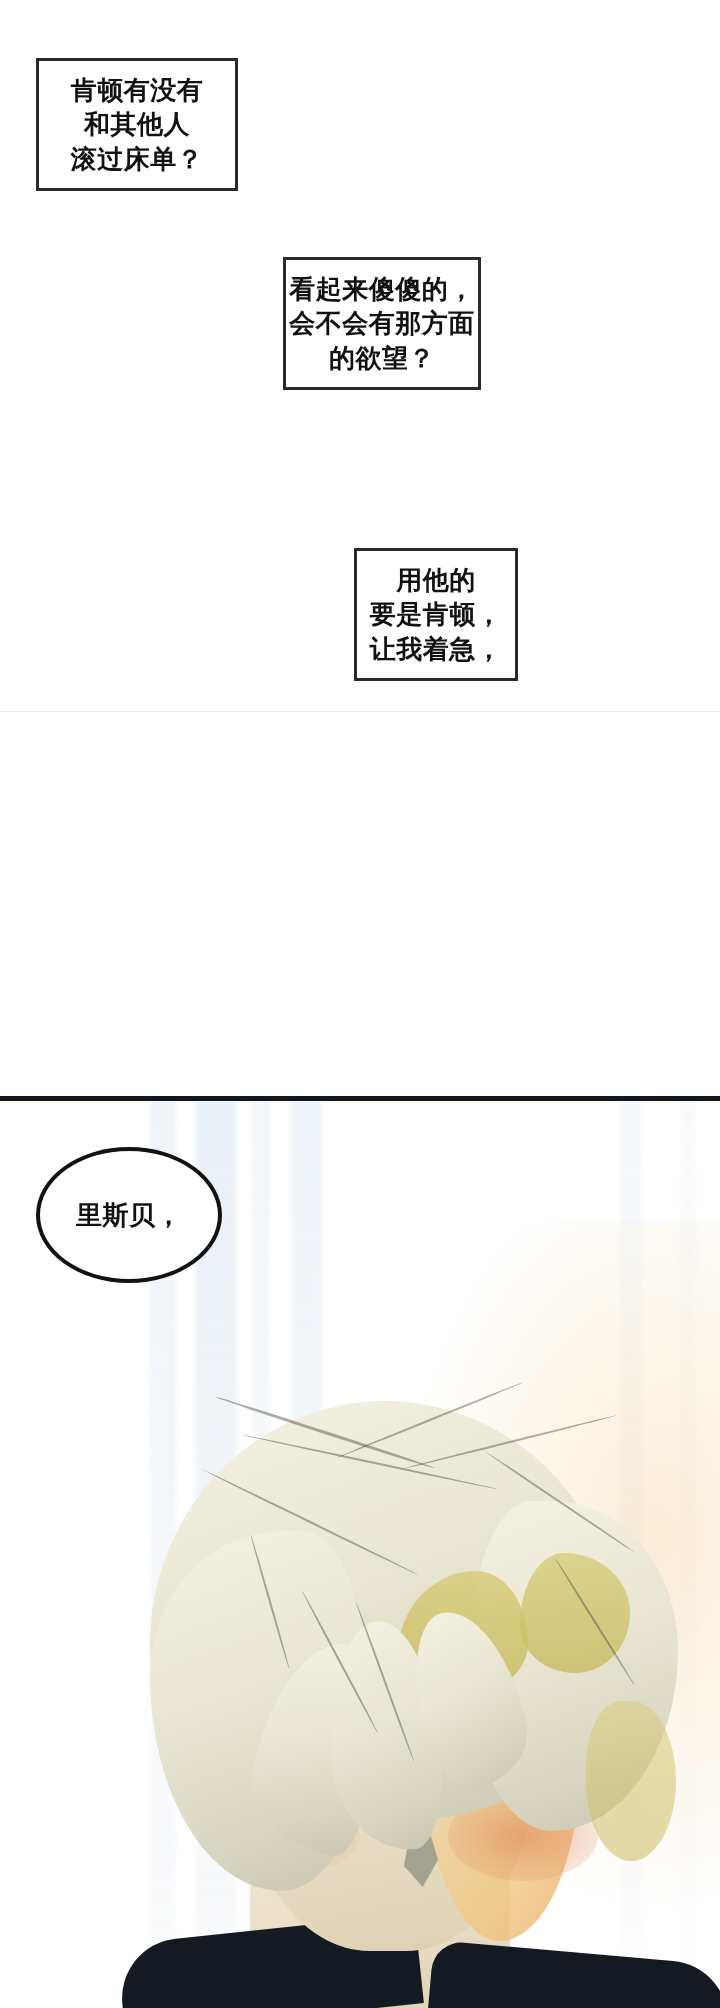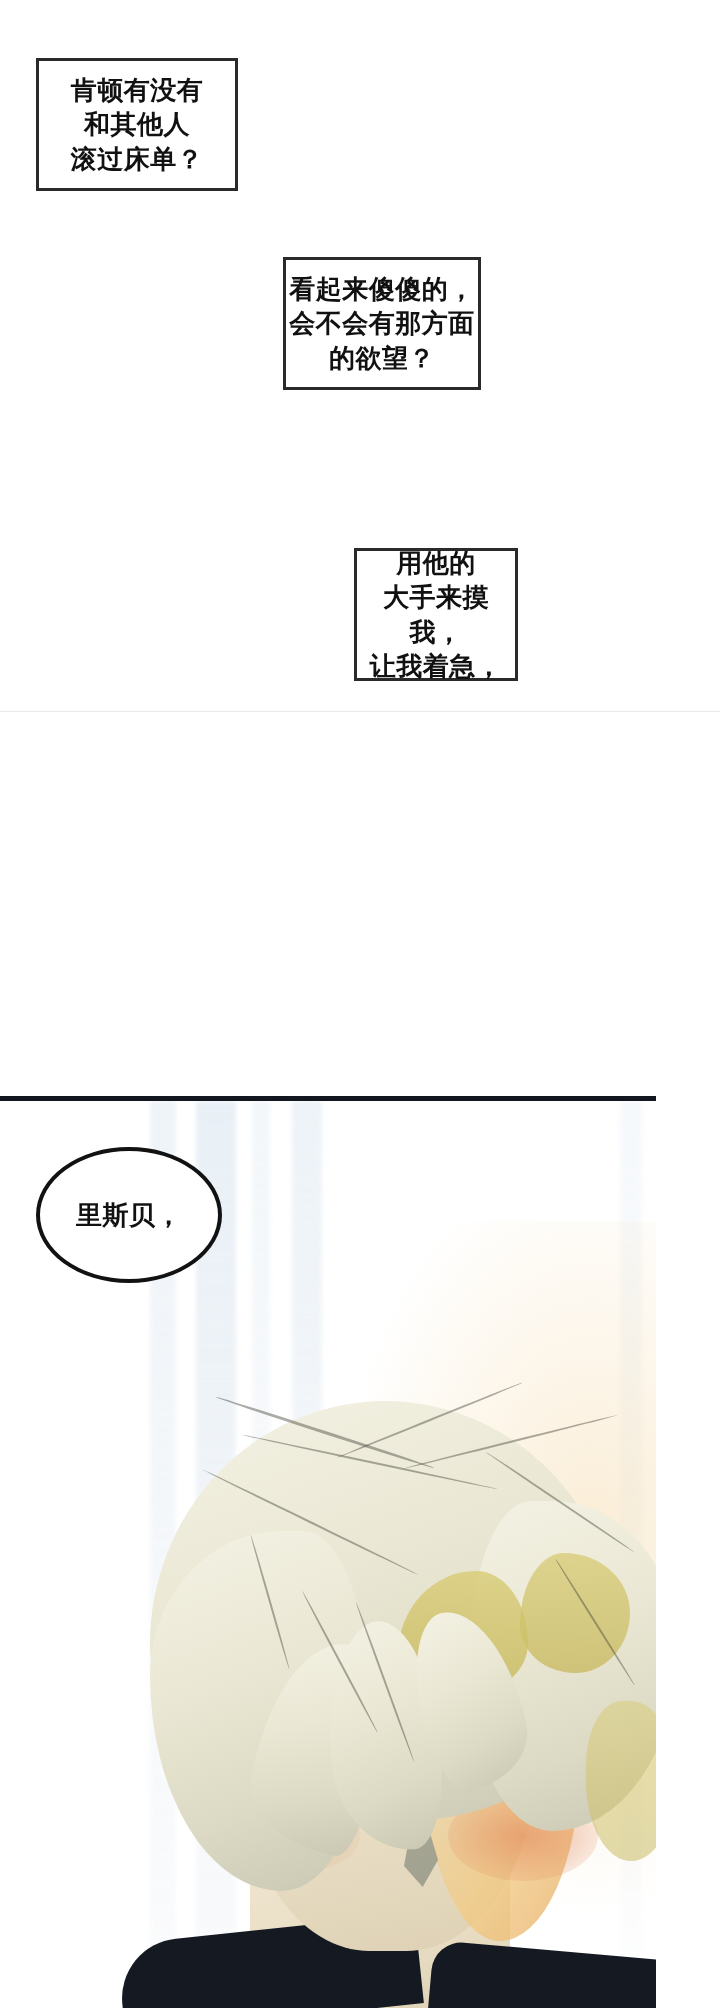--- a/index.html
+++ b/index.html
@@ -70,21 +70,21 @@
   .seam {
     position: absolute;
     left: 0; width: 720px; height: 1px;
     background: #e9e9e9;
   }
   #seam-1 { top: 711px; }
 
   
   #panel {
     position: absolute;
-    left: 0; top: 1096px; width: 656px; height: 912px;
+    left: 0; top: 1096px; width: 720px; height: 912px;
     overflow: hidden;
     border-top: 5px solid #12161f;
     box-sizing: border-box;
     background:
       linear-gradient(180deg, rgba(20,28,44,0.35) 0%, rgba(20,28,44,0) 14%),
       linear-gradient(90deg,
         #3c4b66 0%,
         #33415b 8%,
         #5e7governing 8%,
         #43536e 14%,
@@ -182,21 +182,21 @@
 
   <div class="caption" id="cap-2">
     <span class="txt">看起来傻傻的，
 会不会有那方面
 的欲望？</span>
   </div>
 
 
   <div class="caption" id="cap-4">
     <span class="txt">用他的
-大手来摸我，
+要是肯顿，
 让我着急，</span>
   </div>
 
   <div class="seam" id="seam-1"></div>
 
 
   <div id="panel">
 
     <div class="streak" style="left:150px;  width:26px; opacity:.55;"></div>
     <div class="streak" style="left:196px;  width:40px; opacity:.75;"></div>

